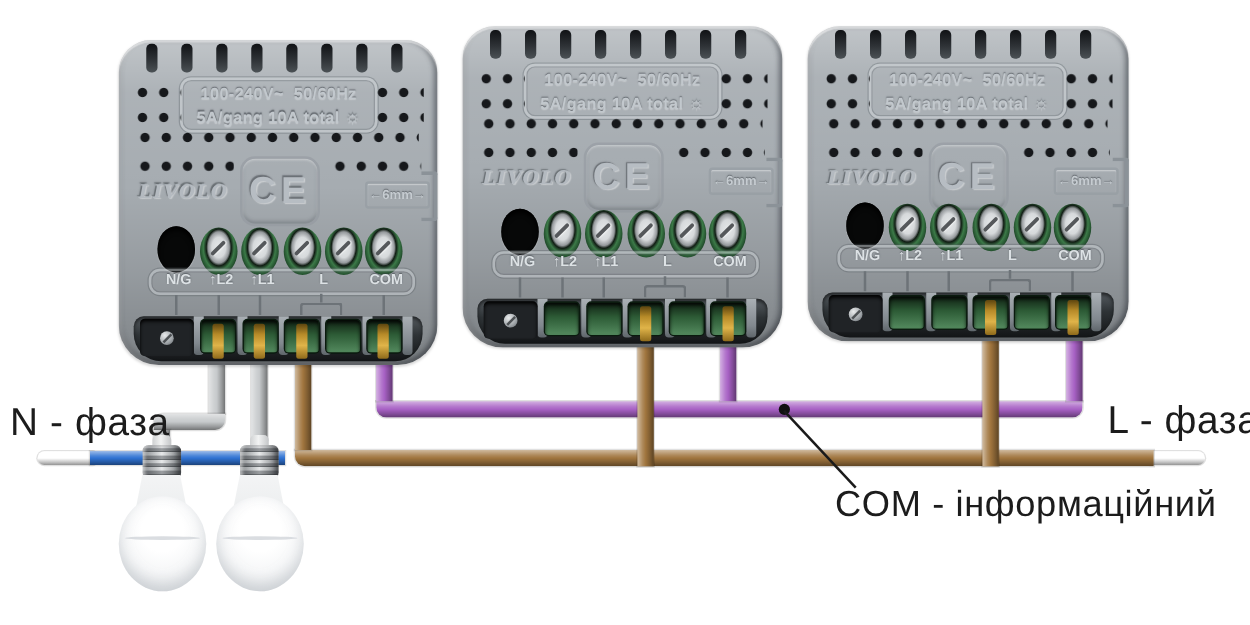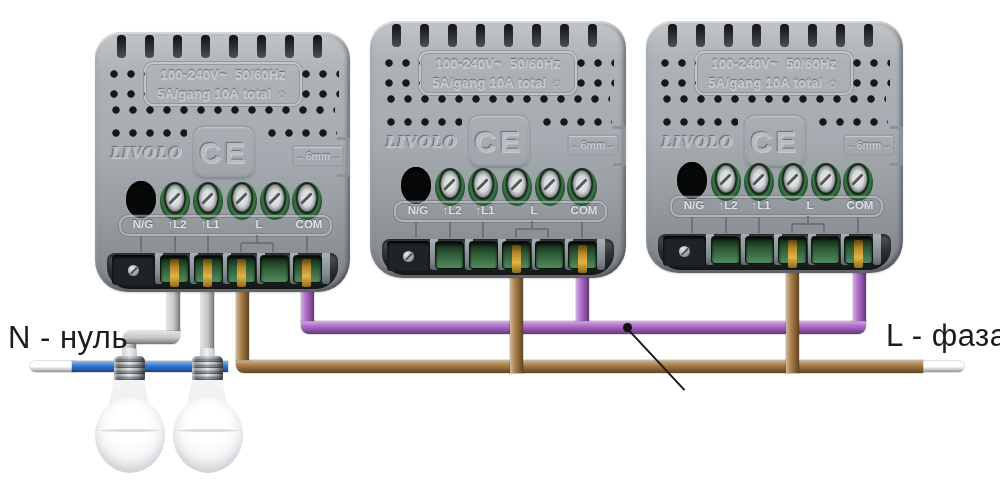--- a/index.html
+++ b/index.html
@@ -333,18 +333,19 @@
 
   <i class="ferrule" style="left:170px;top:259px"></i>
   <i class="ferrule" style="left:203px;top:259px"></i>
   <i class="ferrule" style="left:237px;top:259px"></i>
   <i class="ferrule" style="left:302px;top:259px"></i>
   <i class="ferrule" style="left:512px;top:245px"></i>
   <i class="ferrule" style="left:578px;top:245px"></i>
   <i class="ferrule" style="left:788px;top:240px"></i>
   <i class="ferrule" style="left:854px;top:240px"></i>
 
-  <div class="note" style="left:8px;top:320px;font-size:31px">N - нуль</div>
+  <div class="note" style="left:8px;top:320px;font-size:31px">N - фаза</div>
   <div class="note" style="left:886px;top:318px;font-size:31px">L - фаза</div>
+  <div class="note" style="left:668px;top:388px;font-size:29px">COM - інформаційний</div>
   <i class="ldot" style="left:623px;top:323px"></i>
   <i class="leader" style="left:628px;top:328px;width:84px;transform:rotate(47deg)"></i>
 
 </div>
 
 </body></html>

